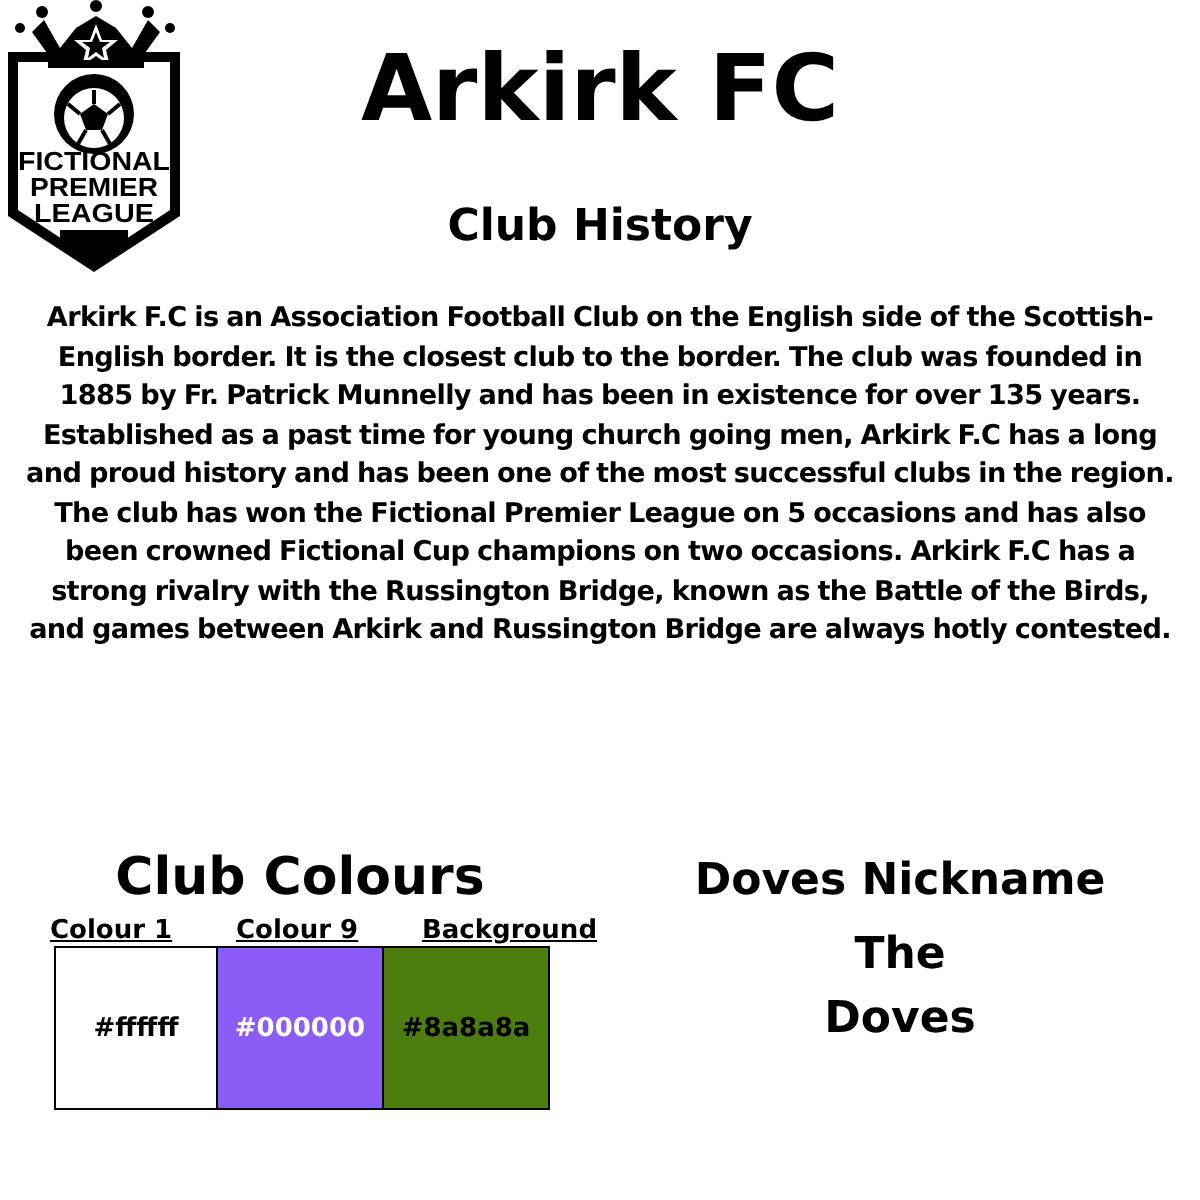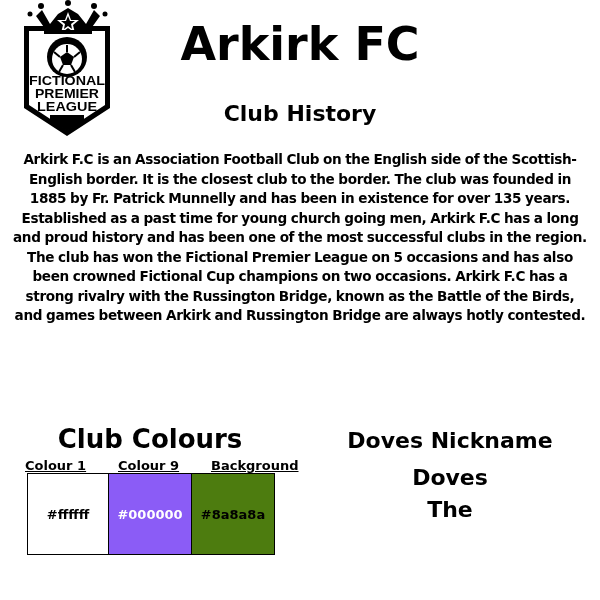--- a/index.html
+++ b/index.html
@@ -1,18 +1,18 @@
 <!DOCTYPE html>
 <html><head>
 <meta charset="utf-8">
 <style>
   html, body { margin:0; padding:0; background:#ffffff; }
   body { width:600px; height:600px; position:relative; overflow:hidden;
          font-family:"DejaVu Sans", sans-serif; color:#000; }
-  .logo { position:absolute; left:20px; top:0px; width:90px; height:138px; }
+  .logo { position:absolute; left:0; top:0px; width:90px; height:138px; }
   .title { position:absolute; left:130px; top:16px; width:340px; text-align:center;
            font-size:46px; font-weight:bold; letter-spacing:0px; line-height:56px; }
   .subtitle { position:absolute; left:150px; top:100px; width:300px; text-align:center;
               font-size:22px; font-weight:bold; line-height:28px; }
   .history { position:absolute; left:12px; top:150px; width:576px; text-align:center;
              font-size:13.6px; font-weight:bold; line-height:19.5px; letter-spacing:-0.35px; word-spacing:-0.5px; }
   .colours-heading { position:absolute; left:40px; top:424px; width:220px; text-align:center;
                      font-size:26px; font-weight:bold; line-height:30px; }
   .swatch-label { position:absolute; top:458px; font-size:13px; font-weight:bold; line-height:16px; white-space:nowrap;text-decoration:underline; }
   .swatch { position:absolute; top:473px; height:82px; border:1.5px solid #000; box-sizing:border-box;
@@ -71,15 +71,15 @@
 </div>
 <div class="swatch" id="sw1" style="left: 108px; width: 84px; background: #8b5cf6; color: rgb(255, 255, 255);">
   <span>#000000</span>
 </div>
 <div class="swatch" id="sw2" style="left: 191px; width: 84px; background: #4d7c0f; color: rgb(0, 0, 0);">
   <span>#8a8a8a</span>
 </div>
 
 <div class="nick-heading">Doves Nickname</div>
 <div class="nick-value">
+  <div>The</div>
   <div>Doves</div>
-  <div>The</div>
 </div>
 
 </body></html>

